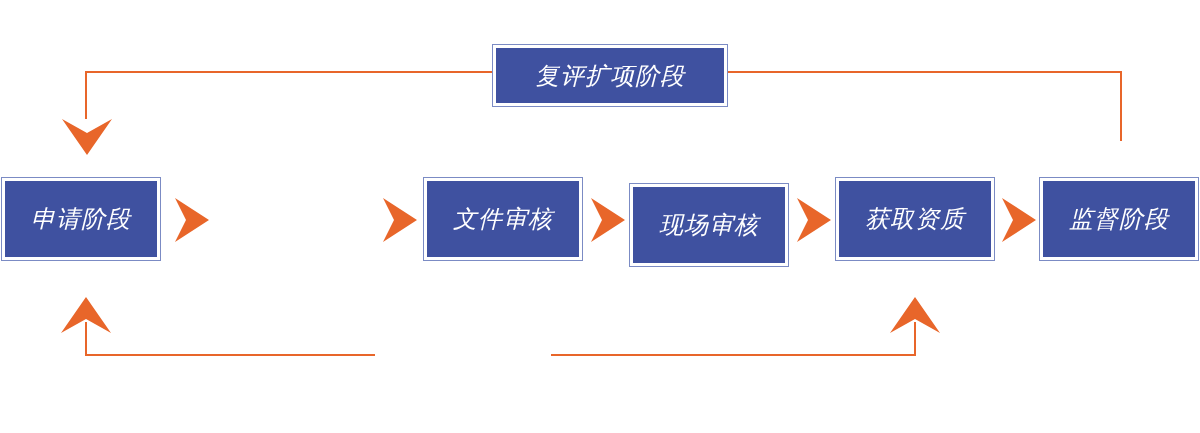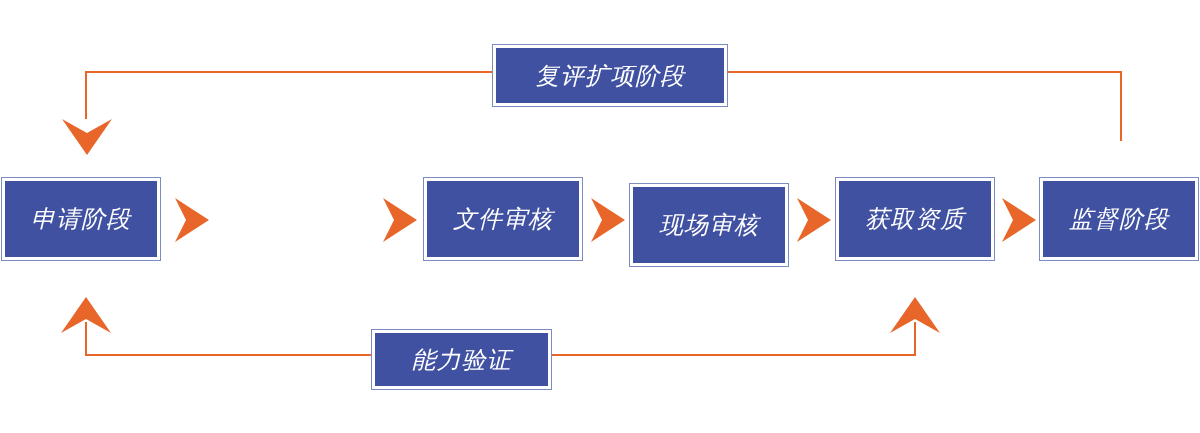--- a/index.html
+++ b/index.html
@@ -100,23 +100,20 @@
   <div class="arrowhead" style="left:888px; top:297px;">
     <svg width="54" height="40" viewBox="0 0 54 40">
       <path d="M27 0 L52 36 L27 22 L2 36 Z" fill="#e8662a"></path>
     </svg>
   </div>
 
   <div class="pbox" style="left:493px; top:45px; width:234px; height:61px;">
     <span class="plabel">复评扩项阶段</span>
   </div>
 
-  <div class="pbox" style="left:372px; top:330px; width:179px; height:59px;">
-    <span class="plabel">能力验证</span>
-  </div>
 
   <div class="pbox" style="left:2px; top:178px; width:158px; height:82px;">
     <span class="plabel">申请阶段</span>
   </div>
 
 
   <div class="pbox" style="left:424px; top:178px; width:158px; height:82px;">
     <span class="plabel">文件审核</span>
   </div>
 

